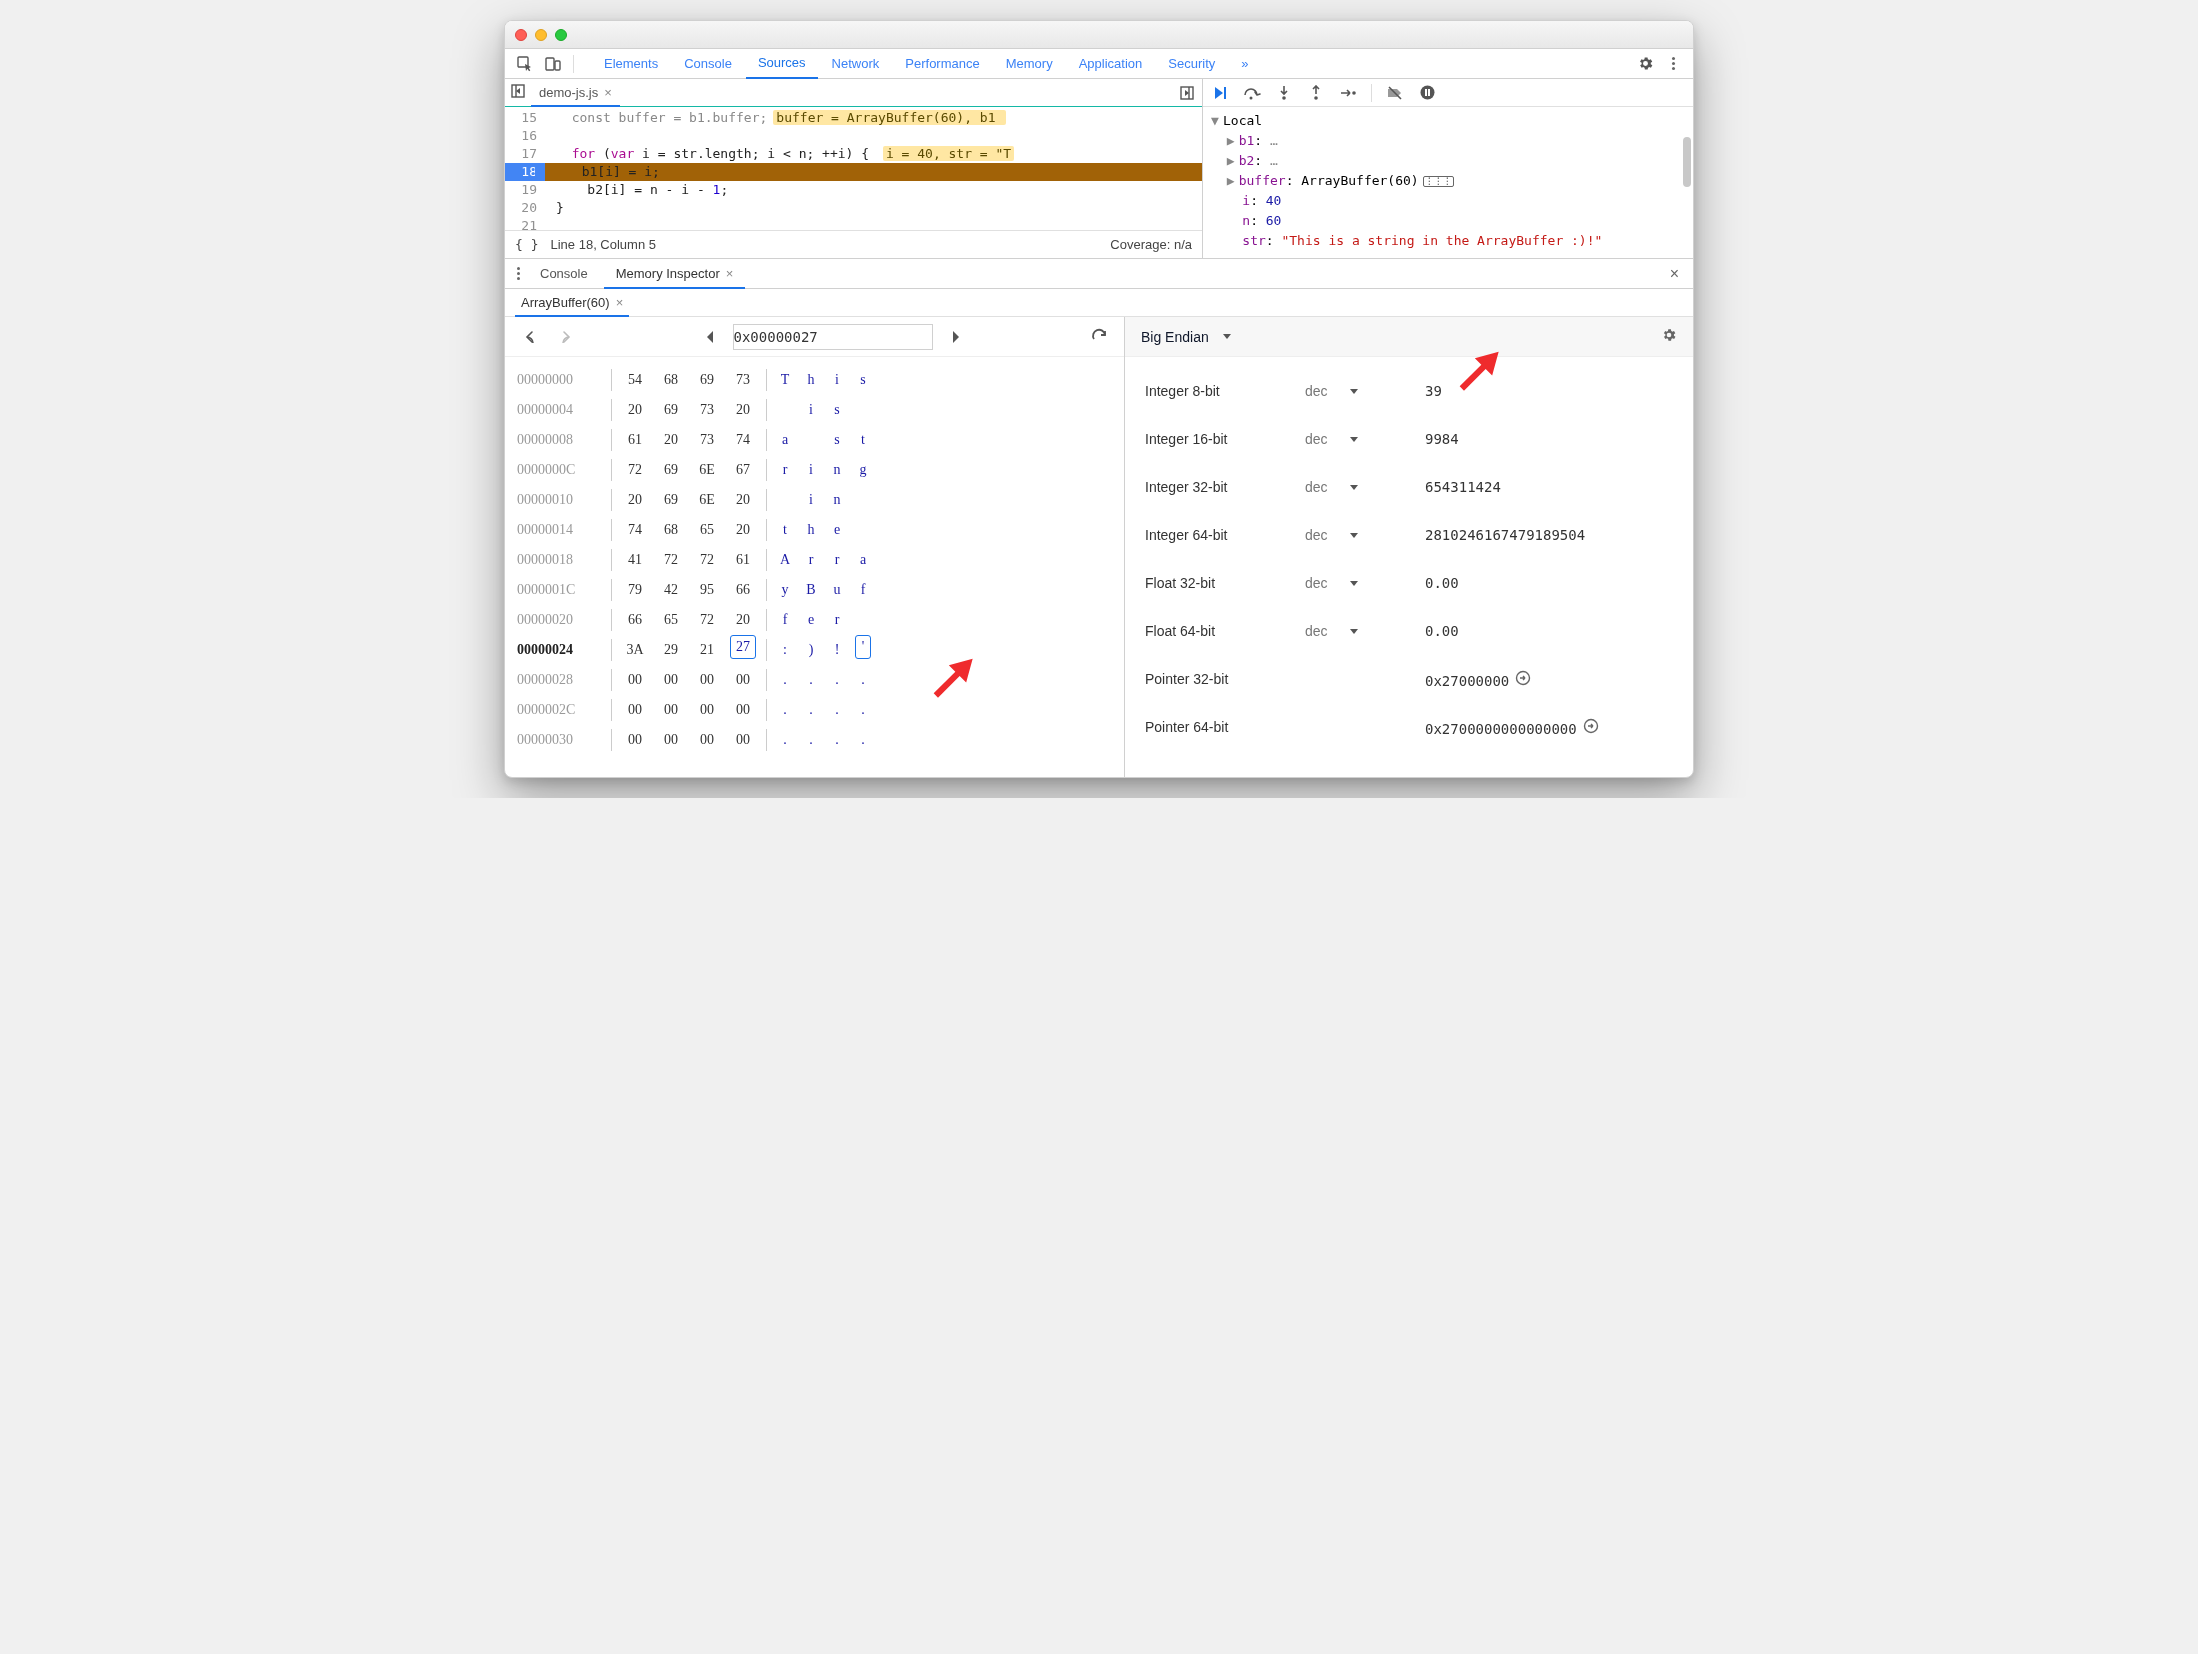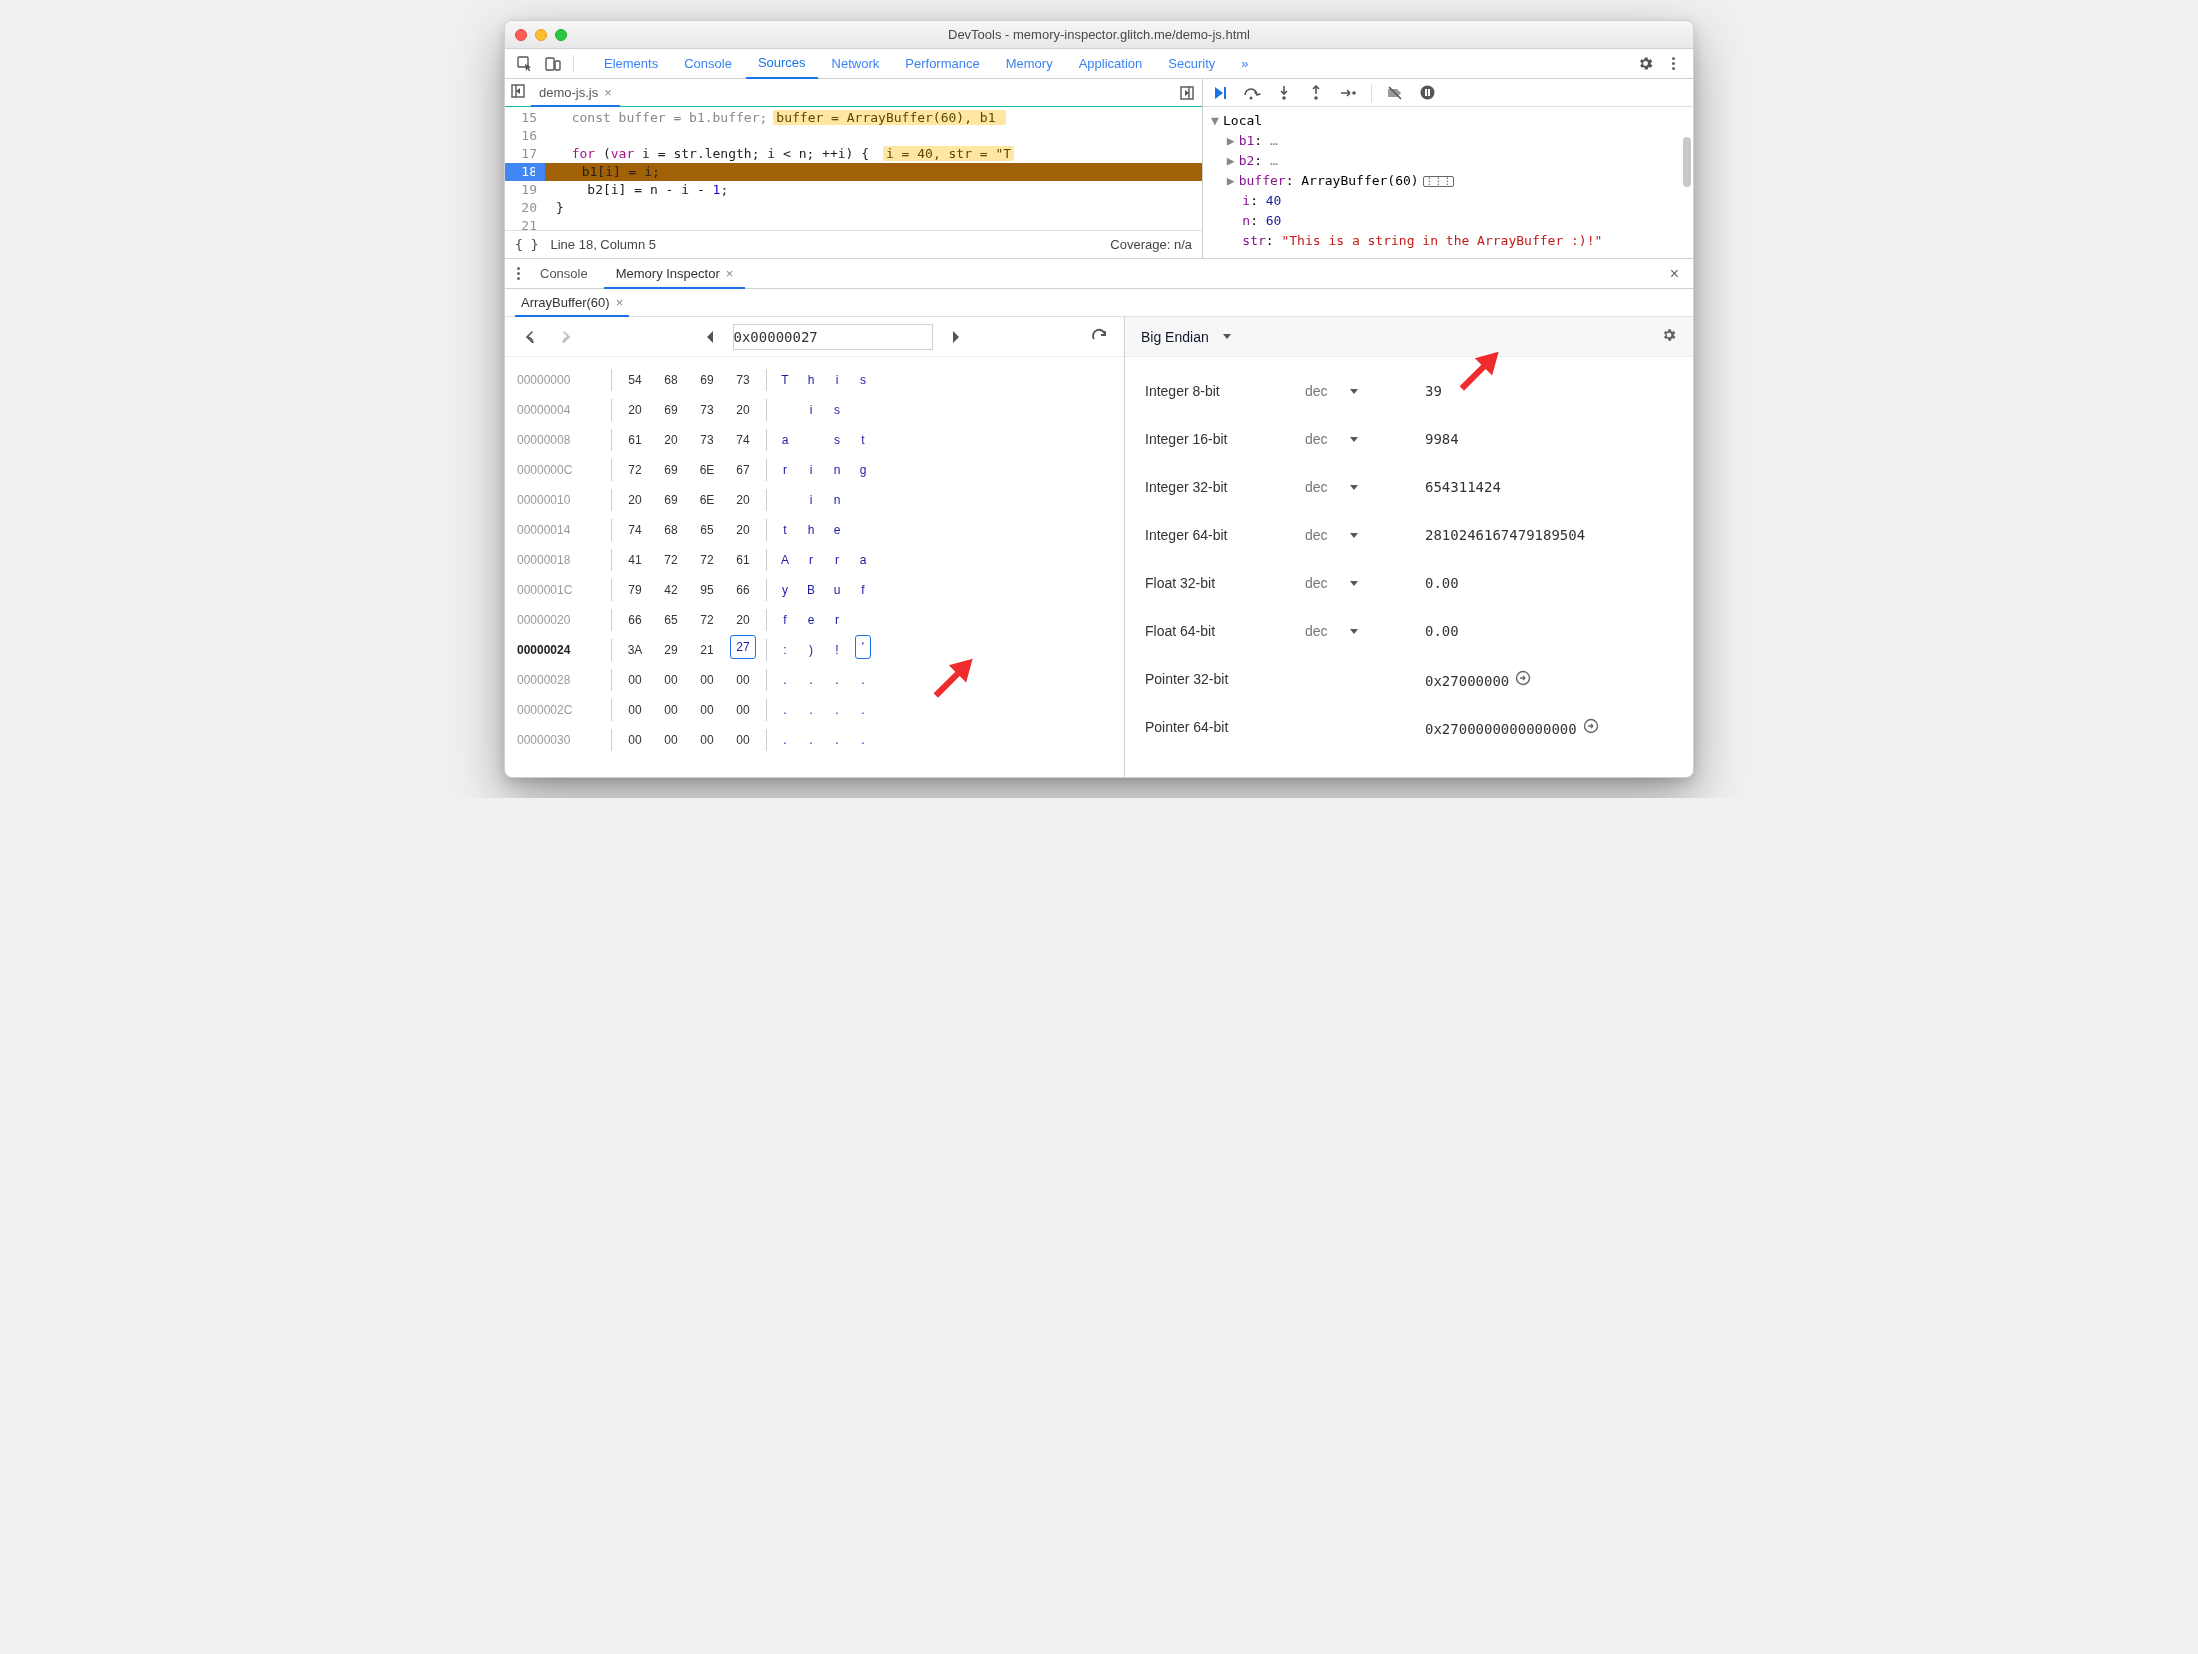--- a/index.html
+++ b/index.html
@@ -85,21 +85,21 @@
   .sub-tabs{height:28px; border-bottom:1px solid #e0e0e0; display:flex; align-items:center; padding:0 10px; gap:10px; font-size:13px; color:#555;}
   .sub-tab{padding:0 6px; height:28px; display:flex; align-items:center; gap:6px;}
   .sub-tab.active{color:#333; border-bottom:2px solid #1a73e8; margin-bottom:-1px;}
   .mi-body{display:flex; height:460px;}
   .mi-left{width:620px; border-right:1px solid #d0d0d0; display:flex; flex-direction:column;}
   .mi-right{flex:1; display:flex; flex-direction:column;}
   .mi-toolbar{height:40px; display:flex; align-items:center; padding:0 12px; gap:10px; border-bottom:1px solid #eee;}
   .addr-input{width:200px; height:26px; border:1px solid #d0d0d0; text-align:left; font-family:Menlo,monospace; font-size:14px; color:#333; background:#fff;}
   .nav-btn{width:26px;height:26px; display:flex;align-items:center;justify-content:center; color:#555; cursor:pointer;}
   .nav-btn.dim{color:#bbb;}
-  .hex-table{flex:1; padding:8px 12px; font-family:Liberation Sans, sans-serif; font-size:12px; line-height:30px; color:#333; overflow:auto;}
+  .hex-table{flex:1; padding:8px 12px; font-family:Liberation Serif, serif; font-size:14px; line-height:30px; color:#333; overflow:auto;}
   .hex-row{display:flex; align-items:center;}
   .hex-addr{width:90px; color:#9a9a9a;}
   .hex-addr.bold{color:#222; font-weight:600;}
   .hex-sep{width:1px; background:#ccc; align-self:stretch; margin:4px 10px 4px 4px;}
   .hex-bytes{display:flex; gap:10px;}
   .byte{width:26px; text-align:center;}
   .byte.sel{border:1px solid #1a73e8; border-radius:3px; color:#1a1aa6; padding:0 2px; line-height:22px; height:24px; display:inline-flex; align-items:center; justify-content:center;}
   .hex-sep2{width:1px; background:#ccc; align-self:stretch; margin:4px 10px;}
   .ascii{display:flex; gap:10px; color:#1a1aa6;}
   .ascii .c{width:16px; text-align:center;}
@@ -124,21 +124,20 @@
 </head>
 <body>
 
 <div class="window">
   <div class="titlebar">
     <div class="traffic">
       <div class="dot red"></div>
       <div class="dot yellow"></div>
       <div class="dot green"></div>
     </div>
-    <div class="titlebar-title">DevTools - memory-inspector.glitch.me/demo-js.html</div>
   </div>
 
   <div class="toolbar">
     <div class="icon-btn">
       <svg width="18" height="18" viewBox="0 0 18 18" fill="none" stroke="currentColor" stroke-width="1.4">
           <rect x="2" y="2" width="10" height="10" rx="1"></rect>
           <path d="M9 9l6 3-2.2 1 1.5 2.5-1.3.8-1.5-2.5L10 16z" fill="currentColor" stroke="none"></path>
         </svg>
     </div>
     <div class="icon-btn">

